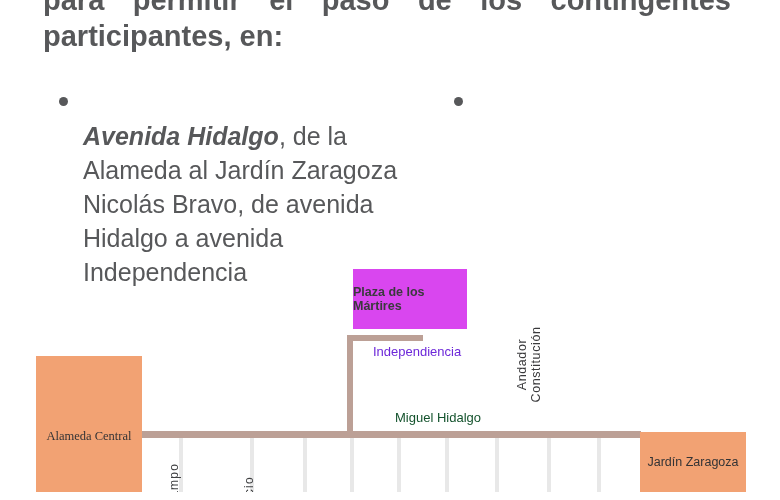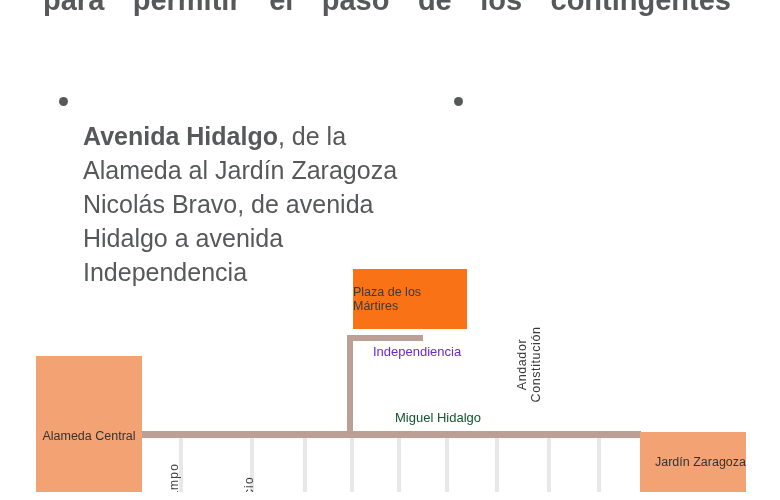--- a/index.html
+++ b/index.html
@@ -12,41 +12,41 @@
   
   .header { position:absolute; left:43px; top:-18px; width:688px;
             font-size:29px; font-weight:700; line-height:36px; color:#57585A; }
   .header .line1 { display:flex; justify-content:space-between; }
   .header .line2 { text-align:left; }
   
   .bullet-dot { position:absolute; width:9px; height:9px; border-radius:50%;
                 background:#57585A; }
   .bullet-text { position:absolute; font-size:25px; line-height:34px;
                  white-space:pre-line; color:#57585A; }
-  .bold { font-weight:700; }
+  .bold { font-weight:700;font-style:italic; }
   
   .plaza { position:absolute; left:353px; top:269px; width:114px; height:60px;
-           background:#f97316; display:flex; align-items:center; justify-content:center; }
+           background:#d946ef; display:flex; align-items:center; justify-content:center;font-weight:bold; }
   .map-label { font-size:12.5px; color:#3A3A3C; }
   .road-h { position:absolute; left:142px; top:431px; width:499px; height:7px;
             background:#BCA096; }
   .road-stub { position:absolute; left:347px; top:335px; width:76px; height:6px;
                background:#BCA096; }
   .road-v { position:absolute; left:347px; top:335px; width:6px; height:103px;
             background:#BCA096; }
   .lbl-independencia { position:absolute; left:373px; top:344px; font-size:13px; color:#6d28d9; }
   .lbl-hidalgo { position:absolute; left:395px; top:410px; font-size:13px; color:#14532d; }
   .lbl-andador { position:absolute; left:462px; top:357px; width:120px; height:15px;
                  transform:rotate(-90deg); transform-origin:center center;
                  text-align:center; font-size:12.5px; letter-spacing:0.6px; color:#3A3A3C; }
   .park { position:absolute; background:#F2A273; display:flex;
           justify-content:center; }
   .park-alameda { left:36px; top:356px; width:106px; height:144px;
-                  align-items:center; padding-top:16px; }
-  .park-zaragoza { left:640px; top:432px; width:106px; height:60px; align-items:center;justify-content:flex-end; }
+                  align-items:center; padding-top:16px;font-family:Liberation Serif, serif; }
+  .park-zaragoza { left:640px; top:432px; width:106px; height:60px; align-items:center; }
   .park .map-label { color:#333335; }
   .cross { position:absolute; top:438px; width:4px; height:62px; background:#E8E8E8; }
   .frag { position:absolute; transform:rotate(-90deg); transform-origin:top left;
           font-size:12px; letter-spacing:1.2px; color:#3F4042; white-space:nowrap; }
   .frag-tip { position:absolute; left:444px; top:493px; width:4px; height:7px;
               background:#4A4A4C; }
 </style>
 </head>
 <body>
 
@@ -55,20 +55,21 @@
   <div class="header">
     <div class="line1">
       <span>para</span>
       <span>permitir</span>
       <span>el</span>
       <span>paso</span>
       <span>de</span>
       <span>los</span>
       <span>contingentes</span>
     </div>
+    <div class="line2">participantes, en:</div>
   </div>
 
   <span class="bullet-dot" style="left:59px; top:97px;"></span>
   <div class="bullet-text" style="left:83px; top:85px; width:320px;">
     <span class="bold">Avenida Hidalgo</span><span>, de la
 Alameda al Jardín Zaragoza
 Nicolás Bravo, de avenida
 Hidalgo a avenida
 Independencia</span>
   </div>

